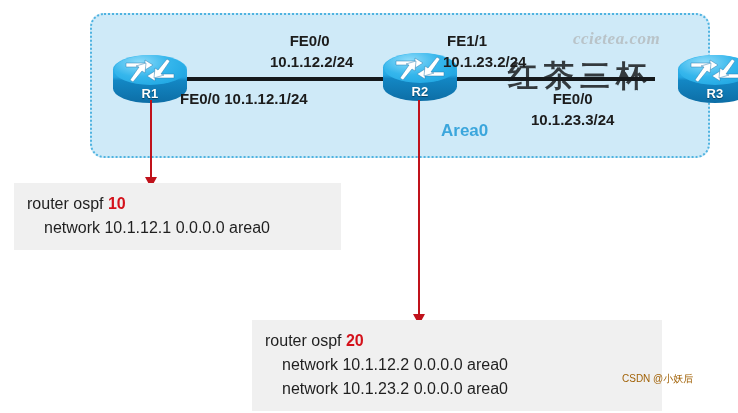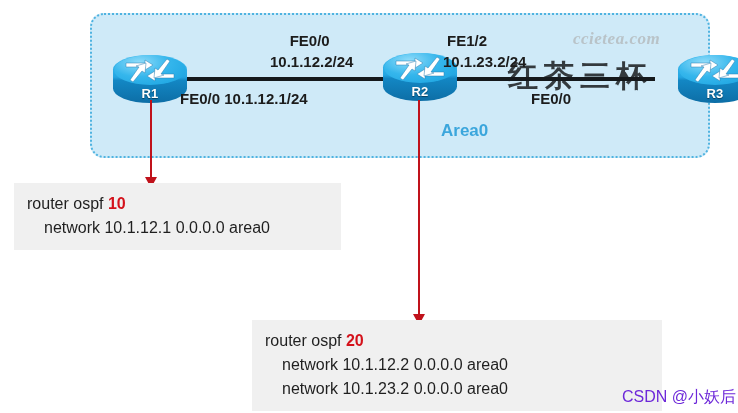--- a/index.html
+++ b/index.html
@@ -49,23 +49,23 @@
     font-size: 30px;
     font-weight: bold;
     color: #000000;
     opacity: 0.75;
     letter-spacing: 6px;
     white-space: nowrap;
   }
   .wm-csdn {
     position: absolute;
     left: 622px;
-    top: 387px;
-    font-size: 16px;
-    color: #6d28d9;
+    top: 372px;
+    font-size: 10px;
+    color: #a16207;
     white-space: nowrap;
   }
 
   
   .link-line {
     position: absolute;
     height: 4px;
     background: #15191c;
   }
   .link-r1r2 { left: 168px; top: 77px; width: 222px; }
@@ -248,26 +248,27 @@
   <span class="ln1">FE0/0</span>
   <span class="ln2">10.1.12.1/24</span>
 </div>
 
 <div class="iface" id="iface-r2a">
   <span class="ln1">FE0/0</span>
   <span class="ln2">10.1.12.2/24</span>
 </div>
 
 <div class="iface" id="iface-r2b">
-  <span class="ln1">FE1/2</span>
+  <span class="ln1">FE1/1</span>
   <span class="ln2">10.1.23.2/24</span>
 </div>
 
 <div class="iface" id="iface-r3">
   <span class="ln1">FE0/0</span>
+  <span class="ln2">10.1.23.3/24</span>
 </div>
 
 <div class="area-label">Area0</div>
 
 <div class="arrow" id="arrow-r1">
   <div class="head"></div>
 </div>
 <div class="arrow" id="arrow-r2">
   <div class="head"></div>
 </div>

